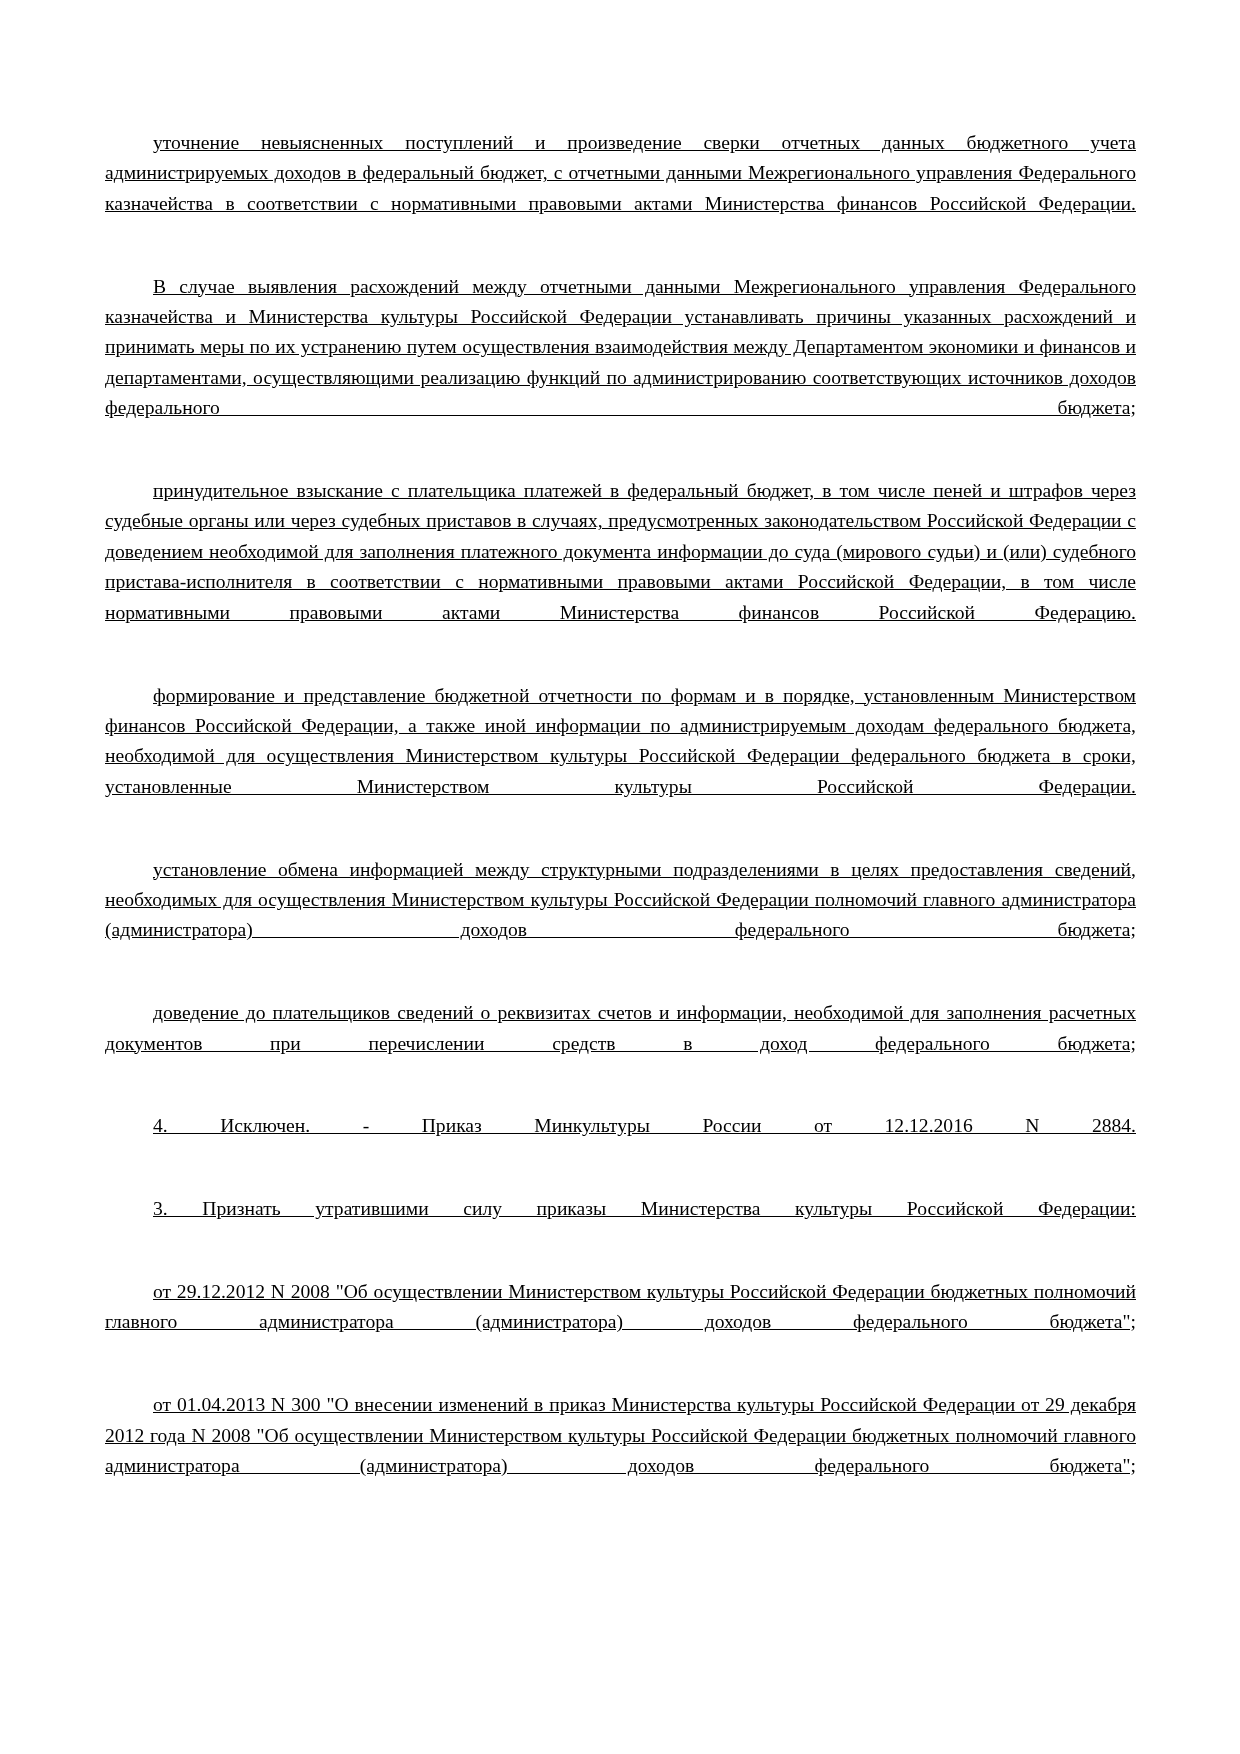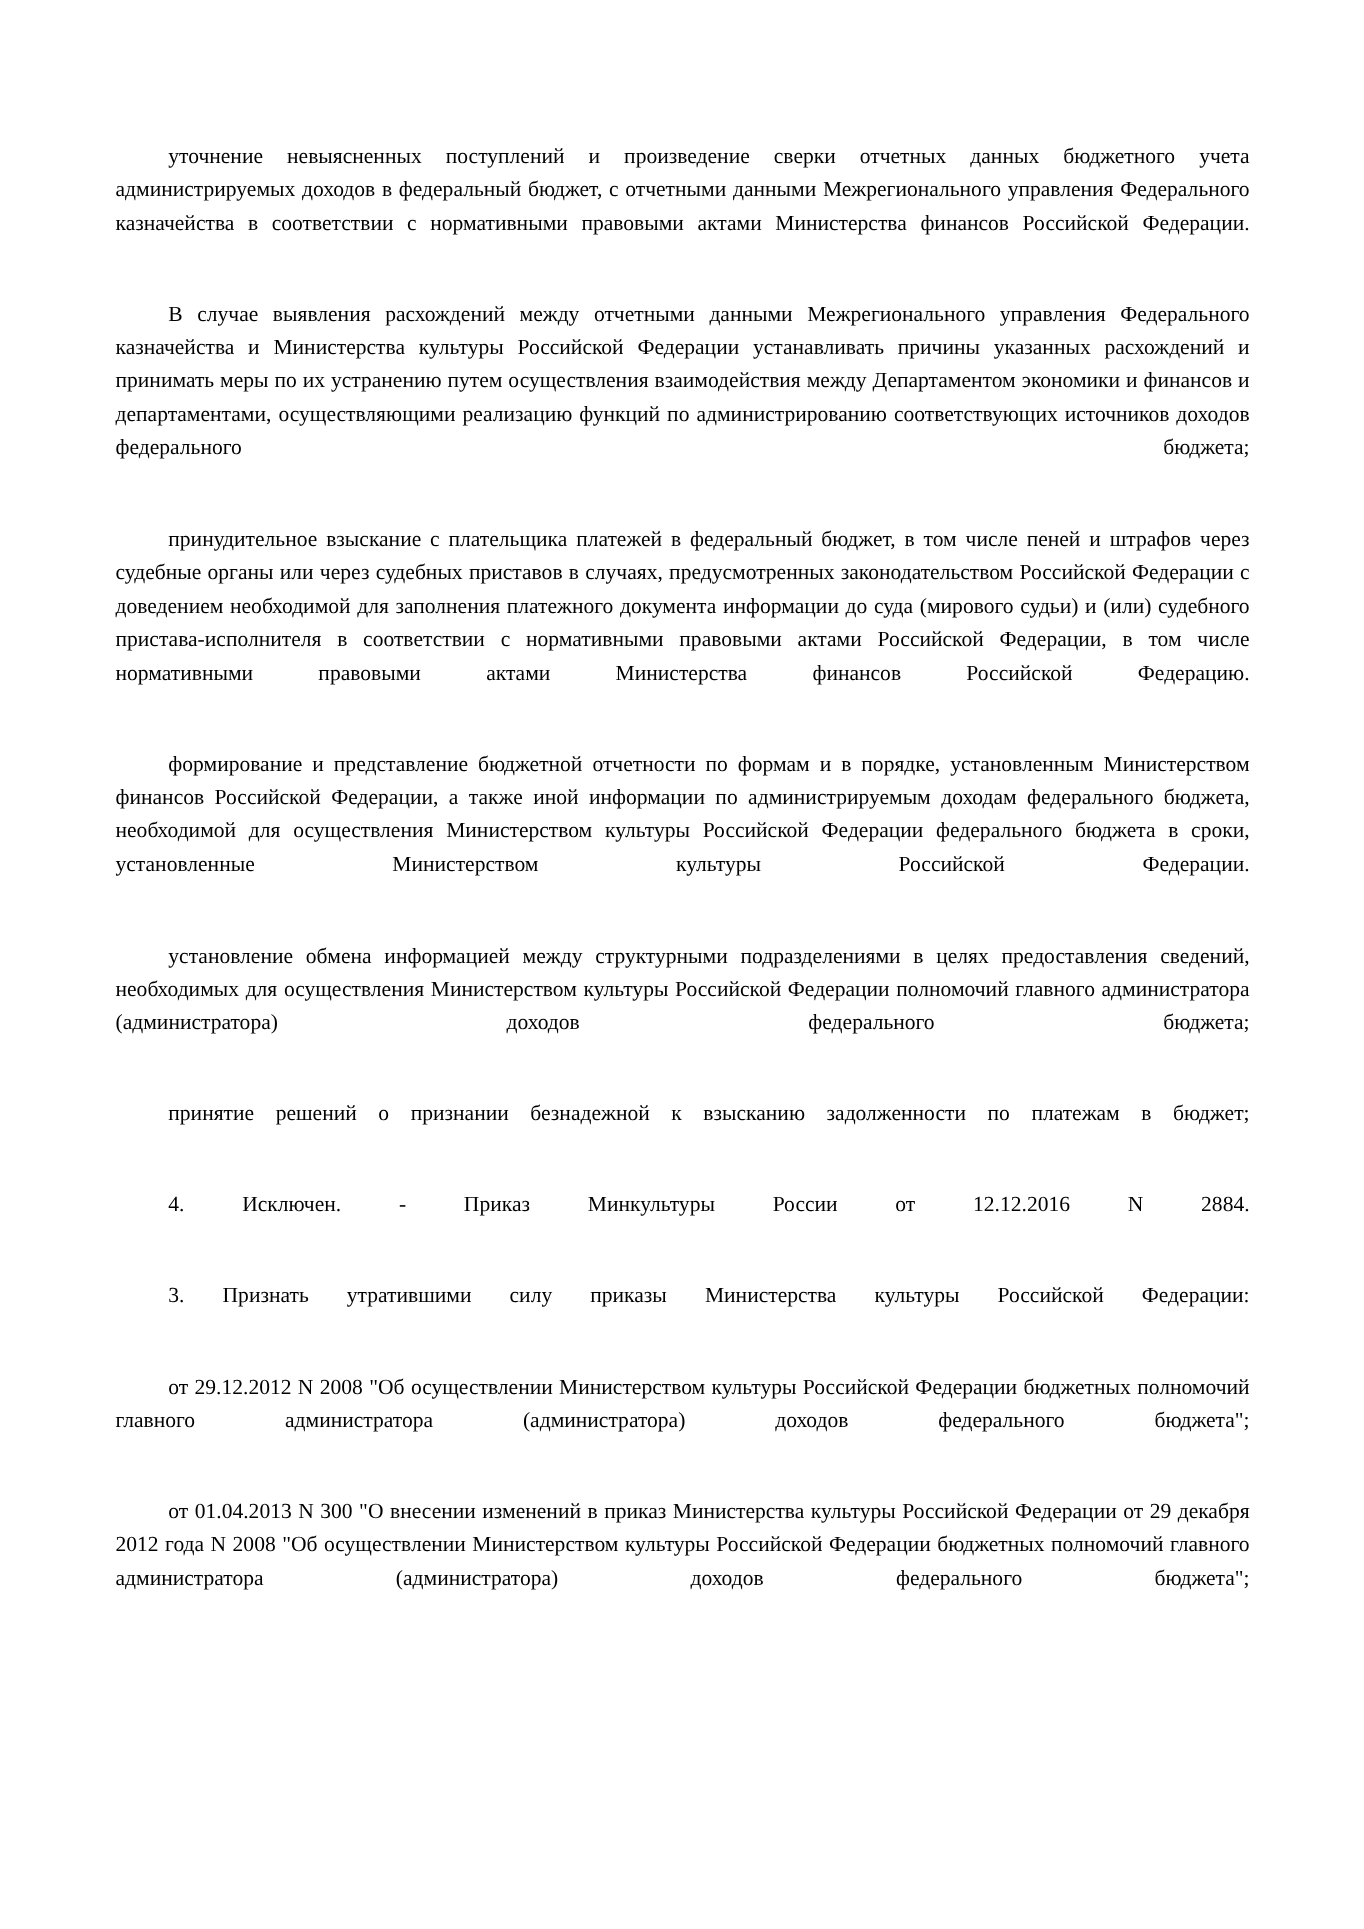--- a/index.html
+++ b/index.html
@@ -31,20 +31,21 @@
     margin: 0 0 22px 0;
     padding: 0;
     font-size: 19.6px;
     line-height: 30.4px;
     text-align: justify;
     text-justify: inter-word;
     text-indent: 48px;
     word-spacing: 0.2px;
     -webkit-hyphens: none;
     hyphens: none;
+    text-decoration: underline;
   }
   p.para:last-child {
     margin-bottom: 0;
   }
   
   p.para::after {
     content: "";
     display: inline-block;
     width: 100%;
   }
@@ -58,22 +59,22 @@
     <p class="para">уточнение невыясненных поступлений и произведение сверки отчетных данных бюджетного учета администрируемых доходов в федеральный бюджет, с отчетными данными Межрегионального управления Федерального казначейства в соответствии с нормативными правовыми актами Министерства финансов Российской Федерации.</p>
 
     <p class="para">В случае выявления расхождений между отчетными данными Межрегионального управления Федерального казначейства и Министерства культуры Российской Федерации устанавливать причины указанных расхождений и принимать меры по их устранению путем осуществления взаимодействия между Департаментом экономики и финансов и департаментами, осуществляющими реализацию функций по администрированию соответствующих источников доходов федерального бюджета;</p>
 
     <p class="para">принудительное взыскание с плательщика платежей в федеральный бюджет, в том числе пеней и штрафов через судебные органы или через судебных приставов в случаях, предусмотренных законодательством Российской Федерации с доведением необходимой для заполнения платежного документа информации до суда (мирового судьи) и (или) судебного пристава-исполнителя в соответствии с нормативными правовыми актами Российской Федерации, в том числе нормативными правовыми актами Министерства финансов Российской Федерацию.</p>
 
     <p class="para">формирование и представление бюджетной отчетности по формам и в порядке, установленным Министерством финансов Российской Федерации, а также иной информации по администрируемым доходам федерального бюджета, необходимой для осуществления Министерством культуры Российской Федерации федерального бюджета в сроки, установленные Министерством культуры Российской Федерации.</p>
 
     <p class="para">установление обмена информацией между структурными подразделениями в целях предоставления сведений, необходимых для осуществления Министерством культуры Российской Федерации полномочий главного администратора (администратора) доходов федерального бюджета;</p>
 
+    <p class="para">доведение до плательщиков сведений о реквизитах счетов и информации, необходимой для заполнения расчетных документов при перечислении средств в доход федерального бюджета;</p>
 
-    <p class="para">принятие решений о признании безнадежной к взысканию задолженности по платежам в бюджет;</p>
 
 
     <p class="para">4. Исключен. - Приказ Минкультуры России от 12.12.2016 N 2884.</p>
 
     <p class="para">3. Признать утратившими силу приказы Министерства культуры Российской Федерации:</p>
 
     <p class="para">от 29.12.2012 N 2008 "Об осуществлении Министерством культуры Российской Федерации бюджетных полномочий главного администратора (администратора) доходов федерального бюджета";</p>
 
     <p class="para">от 01.04.2013 N 300 "О внесении изменений в приказ Министерства культуры Российской Федерации от 29 декабря 2012 года N 2008 "Об осуществлении Министерством культуры Российской Федерации бюджетных полномочий главного администратора (администратора) доходов федерального бюджета";</p>
 

